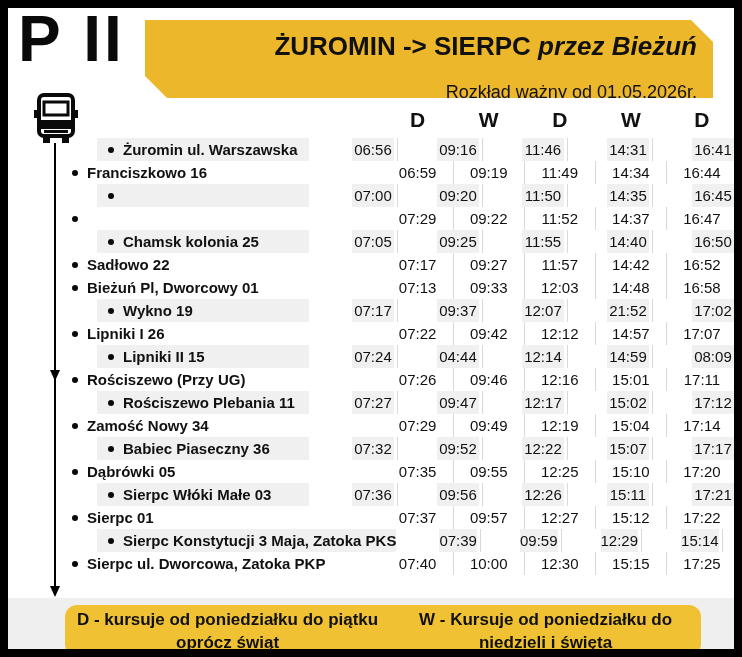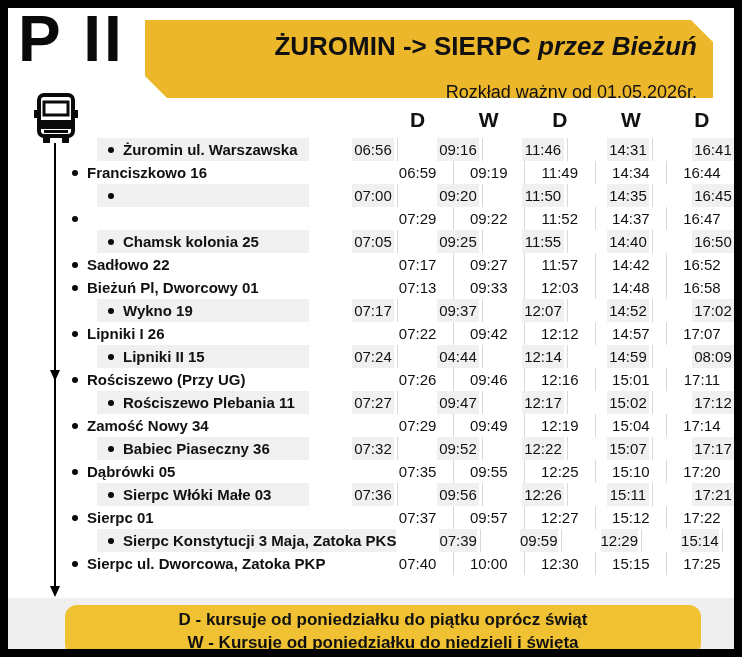--- a/index.html
+++ b/index.html
@@ -57,21 +57,21 @@
     border-top:11px solid #000;
   }
   .tl-arrow.mid { top:362px; }
   .tl-arrow.end { top:578px; }
 
   
   .bottom-band { position:absolute; left:0; right:0; top:590px; bottom:0; background:var(--band,#EFEFEF); }
   .legend-box {
     position:absolute; left:57px; top:7px; width:636px; height:51px;
     background:var(--footer,#F0C233); border-radius:12px;
-    display:flex; flex-direction:column; justify-content:center; align-items:center;
+    display:flex; flex-direction:row; justify-content:center; align-items:center;
     font-weight:bold; font-size:17px; line-height:23px; text-align:center;
   }
 </style>
 </head>
 <body>
 
 <div class="page" style="--banner: #EDB72B; --footer: #F0C233; --shade: #F0F0F0; --band: #EFEFEF; --sepline: #D9D9D9; --text: #111111;">
 
   <div class="route-code">P II</div>
 
@@ -230,21 +230,21 @@
           <span class="dot"></span>
           <span>Wykno 19</span>
         </div>
         <span class="sep"></span>
         <div class="cell time">07:17</div>
         <span class="sep line"></span>
         <div class="cell time">09:37</div>
         <span class="sep line"></span>
         <div class="cell time">12:07</div>
         <span class="sep line"></span>
-        <div class="cell time">14:52</div>
+        <div class="cell time">21:52</div>
         <span class="sep line"></span>
         <div class="cell time">17:02</div>
       </div>
       <div class="row">
         <div class="cell name">
           <span class="dot"></span>
           <span>Lipniki I 26</span>
         </div>
         <span class="sep"></span>
         <div class="cell time">07:22</div>

